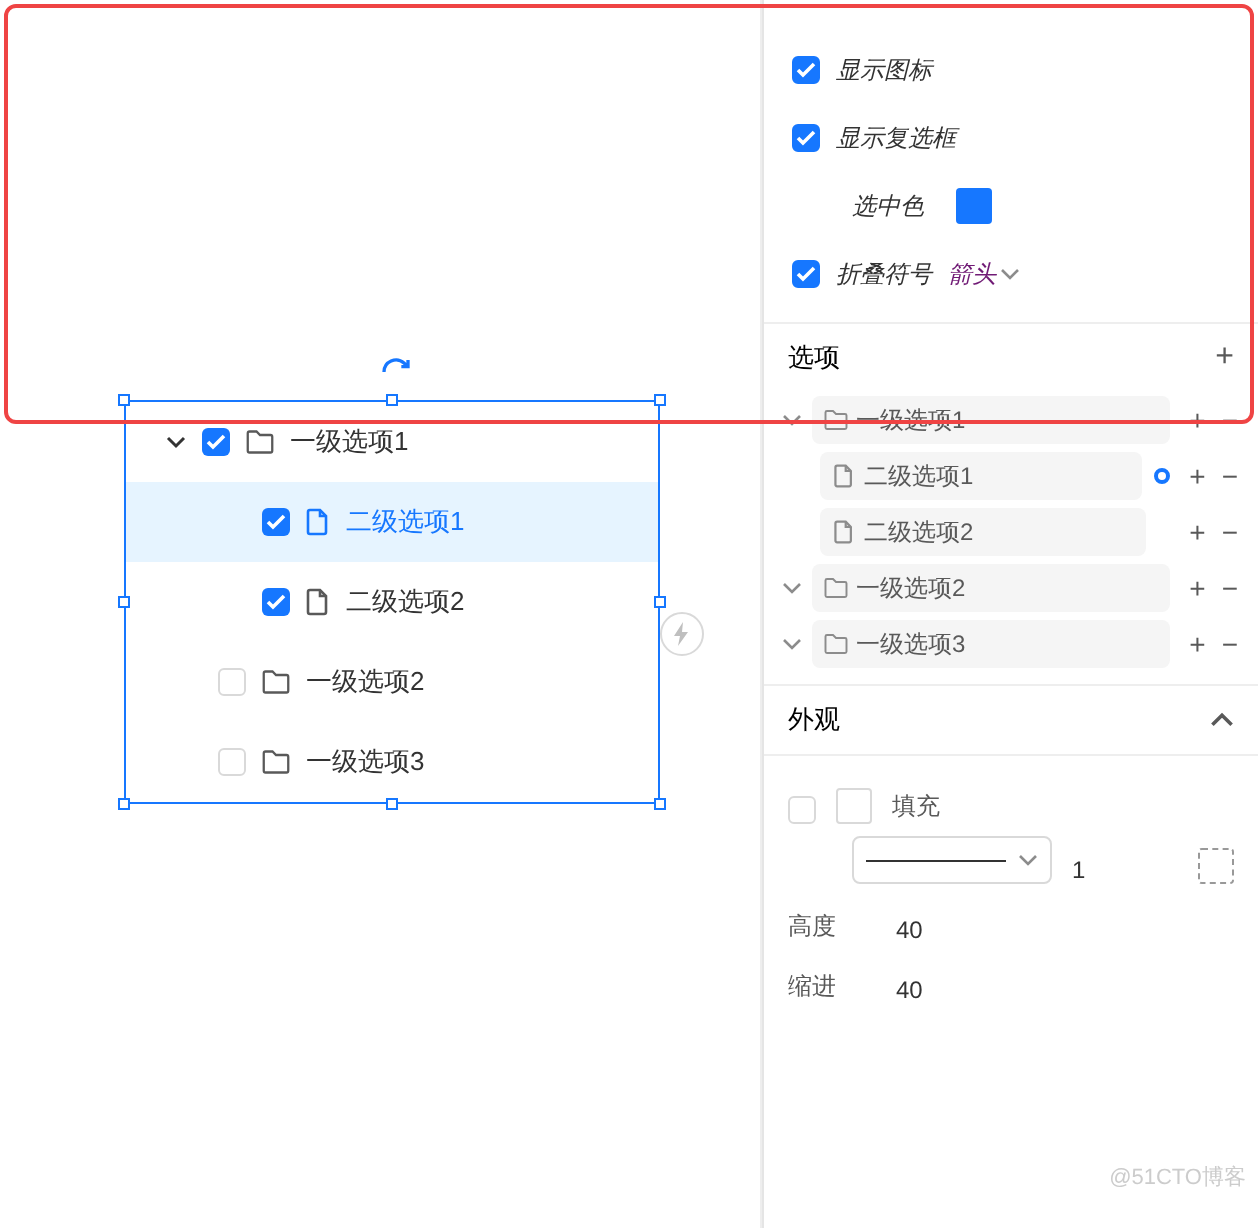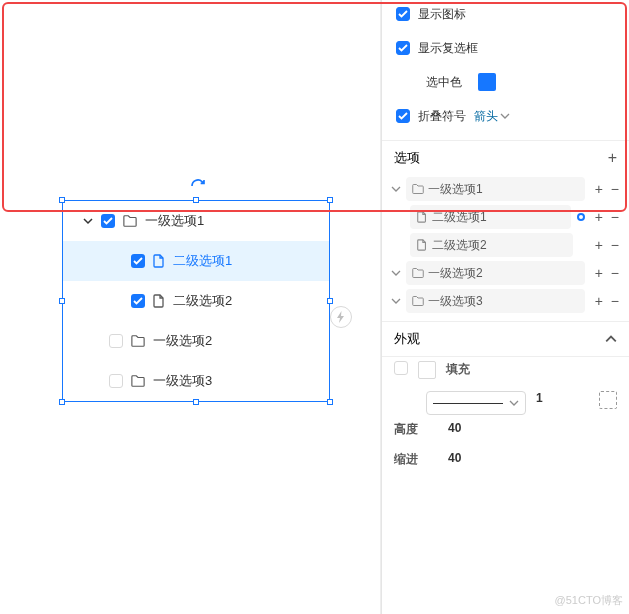--- a/index.html
+++ b/index.html
@@ -1,42 +1,42 @@
 <!DOCTYPE html>
 <html><head>
 <meta charset="utf-8">
 <style>
 * { box-sizing: border-box; margin: 0; padding: 0; font-family: -apple-system, "PingFang SC", "Microsoft YaHei", sans-serif; }
 body { width: 629px; height: 614px; background: #fff; display: flex; position: relative; overflow: hidden; }
 .canvas { flex: 1; position: relative; border-right: 1px solid #eee; }
 .panel { width: 248px; background: #fff; border-left: 1px solid #e5e5e5; font-size: 12px; overflow: hidden; }
 .highlight-box { position: absolute; top: 0; left: 0; right: 0; height: 210px; border: 2px solid #ef4444; border-radius: 6px; margin: 2px; pointer-events: none; z-index: 10; }
-.panel-inner { padding: 0 12px 0 14px; }
+.panel-inner { padding: 21px 12px 0 14px; font-style: italic; }
 .pr { display: flex; align-items: center; min-height: 28px; margin-bottom: 6px; gap: 8px; color: #333; }
 .cb { width: 14px; height: 14px; border: 1px solid #1677ff; border-radius: 3px; display: inline-flex; align-items: center; justify-content: center; background: #1677ff; flex-shrink: 0; cursor: pointer; }
 .cb svg { width: 10px; height: 10px; }
 .cb.empty { background: #fff; border-color: #d9d9d9; }
 .swatch { width: 18px; height: 18px; border-radius: 2px; cursor: pointer; flex-shrink: 0; }
 .plab { flex-shrink: 0; min-width: 44px; }
 .indent { width: 22px; flex-shrink: 0; }
-.select { display: flex; align-items: center; gap: 2px; color: #0369a1; cursor: pointer; }
+.select { display: flex; align-items: center; gap: 2px; color: #701a75; cursor: pointer; }
 .select svg { width: 10px; height: 10px; }
 .section-head { display: flex; align-items: center; justify-content: space-between; padding: 8px 12px; border-top: 1px solid #eee; font-weight: 500; font-size: 13px; }
 .section-head svg { width: 12px; height: 12px; cursor: pointer; }
 .tree-list { padding: 0 10px 6px 8px; }
 .trow { display: flex; align-items: center; height: 28px; gap: 4px; }
 .ticon { width: 12px; height: 12px; color: #8c8c8c; flex-shrink: 0; display: flex; align-items: center; justify-content: center; }
 .ticon svg { width: 10px; height: 10px; }
 .chip { flex: 1; background: #f5f5f5; border-radius: 4px; height: 24px; display: flex; align-items: center; padding: 0 6px; gap: 4px; color: #595959; overflow: hidden; cursor: pointer; }
 .chip svg { width: 12px; height: 12px; flex-shrink: 0; }
 .plusminus { display: flex; gap: 8px; margin-left: 6px; color: #595959; }
 .plusminus span { cursor: pointer; font-size: 14px; line-height: 1; }
 .dot { width: 8px; height: 8px; border: 2px solid #1677ff; border-radius: 50%; margin-left: 2px; }
 .appearance { padding: 4px 12px 12px; border-top: 1px solid #eee; }
-.arow { display: flex; align-items: flex-start; gap: 10px; min-height: 30px; color: #595959; font-weight: bold; }
+.arow { display: flex; align-items: flex-end; gap: 10px; min-height: 30px; color: #595959; }
 .small-sw { width: 18px; height: 18px; border-radius: 2px; cursor: pointer; }
 .line-select { border: 1px solid #d9d9d9; border-radius: 4px; height: 24px; width: 100px; display: flex; align-items: center; padding: 0 6px; justify-content: space-between; cursor: pointer; }
 .line-sample { flex: 1; border-top: 1px solid #333; margin-right: 6px; }
 .dashed-sw { width: 18px; height: 18px; border: 1px dashed #999; border-radius: 2px; margin-left: auto; cursor: pointer; }
 .num-field { color: #333; }
 
 
 .sel-frame { position: absolute; left: 62px; top: 200px; width: 268px; border: 1px solid #1677ff; }
 .handle { position: absolute; width: 6px; height: 6px; background: #fff; border: 1px solid #1677ff; }
 .h-nw{top:-4px;left:-4px}.h-n{top:-4px;left:50%;margin-left:-3px}.h-ne{top:-4px;right:-4px}
@@ -50,21 +50,21 @@
 .cv-row .spacer { display:inline-block; }
 .caret { width: 10px; height: 10px; color: #333; }
 .fcb { width: 14px; height: 14px; border-radius: 3px; display: flex; align-items: center; justify-content: center; flex-shrink: 0; cursor: pointer; }
 .fcb.on { background: #1677ff; }
 .fcb.off { border: 1px solid #d9d9d9; background: #fff; }
 .fcb svg { width: 10px; height: 10px; }
 .folder { width: 14px; height: 14px; color: #595959; }
 .file { width: 12px; height: 14px; }
 .cv-row.sel .file { color: #1677ff; }
 .bolt { position: absolute; right: 28px; top: 306px; width: 22px; height: 22px; border: 1px solid #d9d9d9; border-radius: 50%; display: flex; align-items: center; justify-content: center; color: #bfbfbf; cursor: pointer; }
-.watermark { position: absolute; right: 6px; bottom: 6px; color: #ccc; font-size: 11px; }
+.watermark { position: absolute; right: 6px; bottom: 18px; color: #ccc; font-size: 11px; }
 </style>
 </head>
 <body>
 
 <div class="canvas">
   <div class="refresh">
     <svg viewBox="0 0 24 24" fill="none" stroke="currentColor" stroke-width="2.5">
         <path d="M3 12a9 9 0 0 1 15-6.7L21 8M21 3v5h-5"></path>
       </svg>
   </div>

